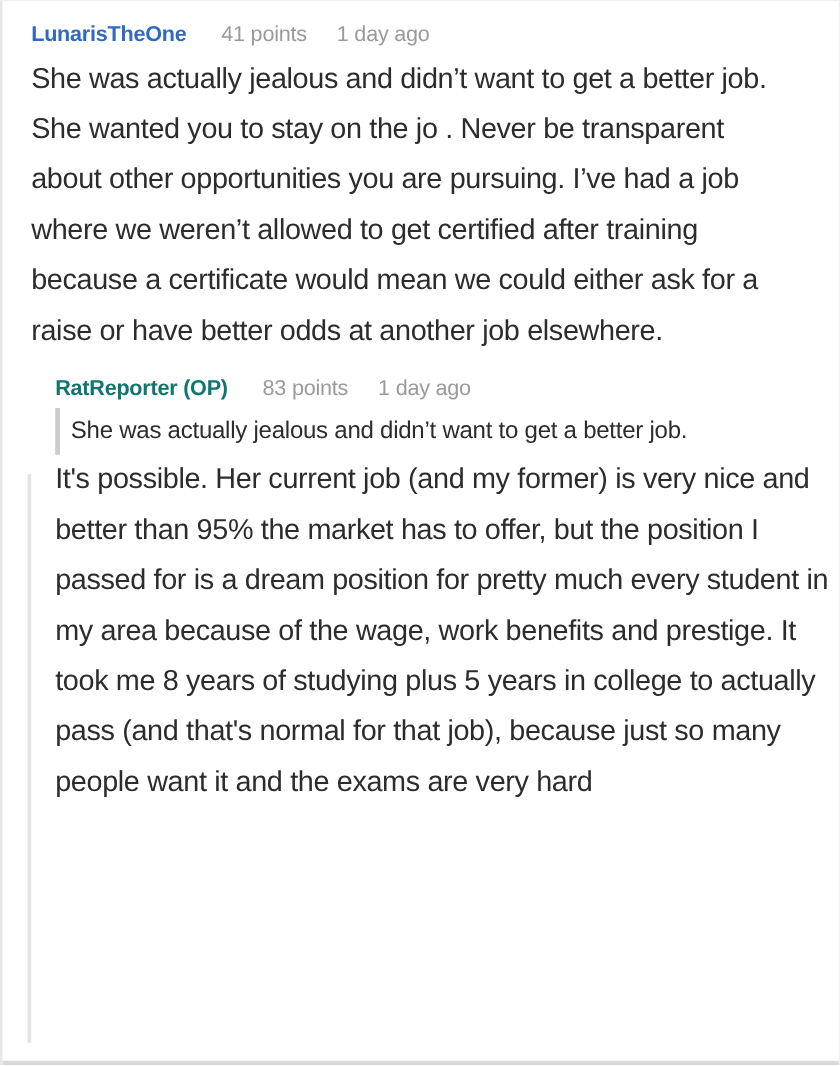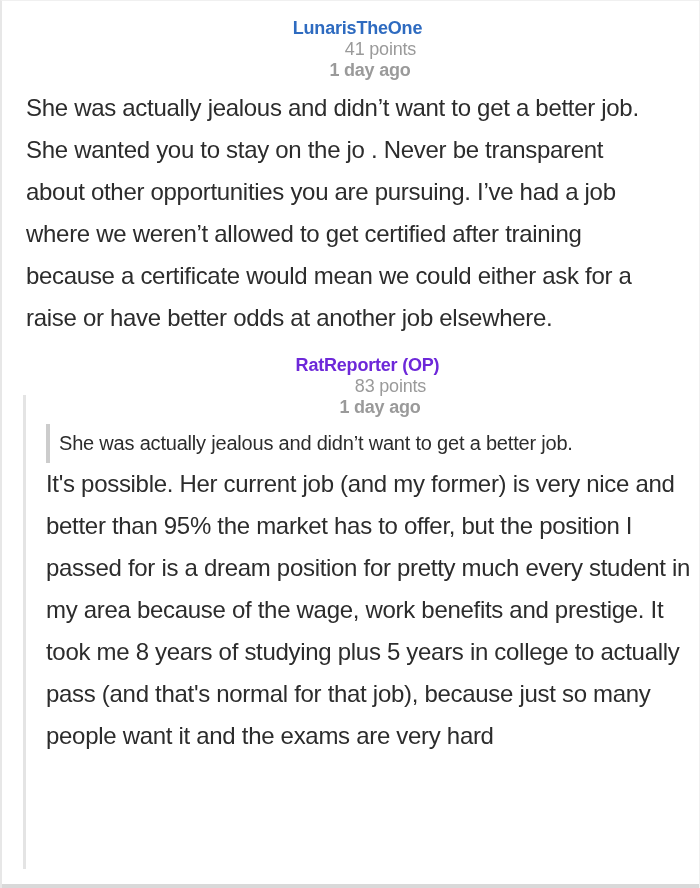--- a/index.html
+++ b/index.html
@@ -18,35 +18,34 @@
   }
 
   .content {
     padding: 17px 10px 0 24px;
   }
 
   .comment-header {
     display: flex;
     align-items: center;
     white-space: nowrap;
-    flex-direction: column;
   }
   .author {
     font-size: 18px;
     font-weight: bold;
     letter-spacing: -0.2px;
     cursor: pointer;
   }
   .meta {
     font-size: 18px;
     color: #9a9a9a;
     letter-spacing: -0.2px;
   }
-  .meta.points { margin-left: 46px; }
-  .meta.age { margin-left: 25px; font-weight: bold; }
+  .meta.points { margin-left: 29px; }
+  .meta.age { margin-left: 25px; }
 
   .comment-body {
     margin-top: 6px;
     font-size: 24px;
     line-height: 42px;
     letter-spacing: -0.3px;
     color: #2c2c2c;
     width: 634px;
   }
 
@@ -103,21 +102,21 @@
       <div class="comment-header">
         <span class="author" style="color: rgb(46, 107, 192);">LunarisTheOne</span>
         <span class="meta points">41 points</span>
         <span class="meta age">1 day ago</span>
       </div>
       <div class="comment-body">She was actually jealous and didn’t want to get a better job. She wanted you to stay on the jo . Never be transparent about other opportunities you are pursuing. I’ve had a job where we weren’t allowed to get certified after training because a certificate would mean we could either ask for a raise or have better odds at another job elsewhere.</div>
     </div>
 
     <div class="comment reply">
       <div class="comment-header">
-        <span class="author" style="color: #6d28d9;">RatReporter (OP)</span>
+        <span class="author" style="color: #0f766e;">RatReporter (OP)</span>
         <span class="meta points">83 points</span>
         <span class="meta age">1 day ago</span>
       </div>
       <blockquote class="quote-block">
         <div class="quote-text">She was actually jealous and didn’t want to get a better job.</div>
       </blockquote>
       <div class="comment-body">It's possible. Her current job (and my former) is very nice and better than 95% the market has to offer, but the position I passed for is a dream position for pretty much every student in my area because of the wage, work benefits and prestige. It took me 8 years of studying plus 5 years in college to actually pass (and that's normal for that job), because just so many people want it and the exams are very hard</div>
     </div>
 
   </div>

